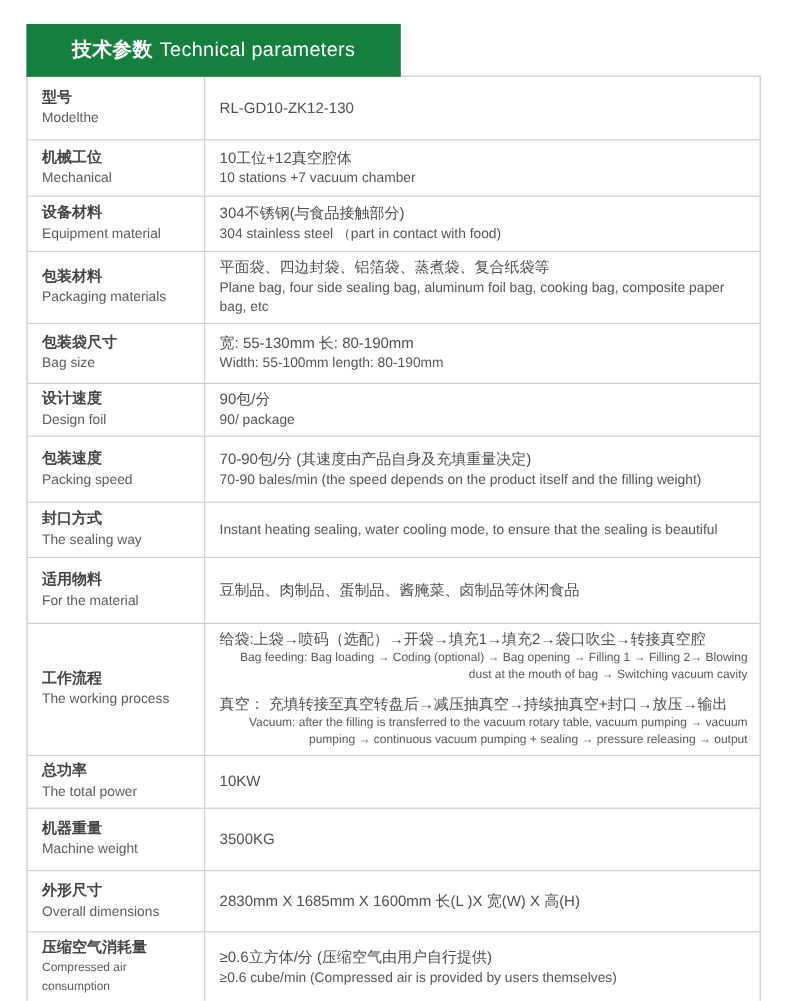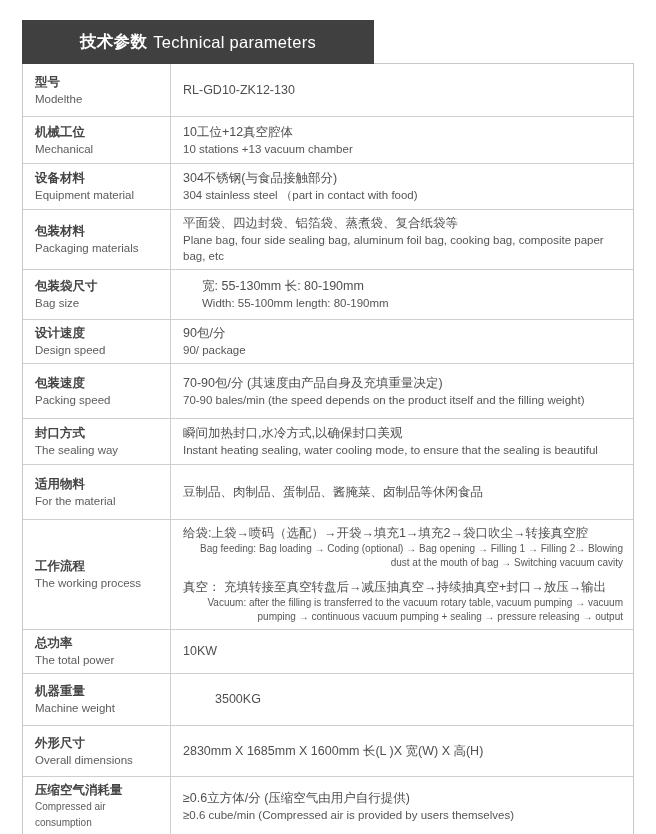--- a/index.html
+++ b/index.html
@@ -8,22 +8,22 @@
     width:656px; height:834px;
     font-family:"Liberation Sans","DejaVu Sans",sans-serif;
     color:#4d4d4d;
     overflow:hidden;
   }
   .page { position:relative; width:656px; height:834px; }
 
   .banner {
     position:relative; z-index:2;
     margin:20px 0 0 22px;
-    width:352px; height:44px;
-    background:#404040;
+    width:312px; height:44px;
+    background:#15803d;
     color:#ffffff;
     display:flex; align-items:center; justify-content:center;
     gap:6px;
     font-size:16.5px;
     letter-spacing:0.3px;
   }
   .banner .t-zh { font-weight:bold; }
   .banner .t-en { font-weight:normal; }
 
   .p-table {
@@ -36,42 +36,42 @@
   .p-row:last-child { border-bottom:none; }
 
   .cell { display:flex; flex-direction:column; justify-content:center; }
   .cell.label {
     width:148px; flex:0 0 148px;
     border-right:1px solid #cfcfcf;
     padding:5px 6px 5px 12px;
   }
   .cell.value { flex:1; padding:5px 10px 5px 12px; }
 
-  .lz { font-size:12.5px; font-weight:bold; color:#454545; line-height:17px; }
+  .lz { font-size:12.5px; font-weight:bold; color:#454545; line-height:17px;font-family:Liberation Mono, monospace; }
   .le { font-size:11.5px; font-weight:normal; color:#5c5c5c; line-height:16px; }
   .le.small { font-size:10px; }
 
   .vz { font-size:12.5px; color:#4f4f4f; line-height:17px; }
   .ve { font-size:11.5px; color:#555555; line-height:16px; }
   .ve-sm { font-size:10px; color:#585858; line-height:14px;text-align:right; }
   .gap-top { margin-top:9px; }
 
   
   .p-table .p-row:nth-child(1)  { min-height:53px; }
   .p-table .p-row:nth-child(2)  { min-height:47px; }
   .p-table .p-row:nth-child(3)  { min-height:46px; }
   .p-table .p-row:nth-child(4)  { min-height:57px; }
-  .p-table .p-row:nth-child(5)  { min-height:50px;gap:19px; }
+  .p-table .p-row:nth-child(5)  { min-height:50px; }
   .p-table .p-row:nth-child(6)  { min-height:44px; }
   .p-table .p-row:nth-child(7)  { min-height:55px; }
   .p-table .p-row:nth-child(8)  { min-height:46px; }
   .p-table .p-row:nth-child(9)  { min-height:55px; }
   .p-table .p-row:nth-child(10) { min-height:101px; }
   .p-table .p-row:nth-child(11) { min-height:43px; }
-  .p-table .p-row:nth-child(12) { min-height:52px;gap:32px; }
+  .p-table .p-row:nth-child(12) { min-height:52px; }
   .p-table .p-row:nth-child(13) { min-height:51px;justify-content:space-between; }
   .p-table .p-row:nth-child(14) { min-height:45px; }
 </style>
 </head>
 <body>
 
 <div class="page">
 
   <div class="banner">
     <span class="t-zh">技术参数</span>
@@ -90,21 +90,21 @@
       </div>
     </div>
 
     <div class="p-row">
       <div class="cell label">
         <div class="lz">机械工位</div>
         <div class="le">Mechanical</div>
       </div>
       <div class="cell value">
         <div class="vz">10工位+12真空腔体</div>
-        <div class="ve">10 stations +13 vacuum chamber</div>
+        <div class="ve">10 stations +7 vacuum chamber</div>
       </div>
     </div>
 
     <div class="p-row">
       <div class="cell label">
         <div class="lz">设备材料</div>
         <div class="le">Equipment material</div>
       </div>
       <div class="cell value">
         <div class="vz">304不锈钢(与食品接触部分)</div>
@@ -130,21 +130,21 @@
       </div>
       <div class="cell value">
         <div class="vz">宽: 55-130mm 长: 80-190mm</div>
         <div class="ve">Width: 55-100mm length: 80-190mm</div>
       </div>
     </div>
 
     <div class="p-row">
       <div class="cell label">
         <div class="lz">设计速度</div>
-        <div class="le">Design speed</div>
+        <div class="le">Design foil</div>
       </div>
       <div class="cell value">
         <div class="vz">90包/分</div>
         <div class="ve">90/ package</div>
       </div>
     </div>
 
     <div class="p-row">
       <div class="cell label">
         <div class="lz">包装速度</div>
@@ -155,21 +155,20 @@
         <div class="ve">70-90 bales/min (the speed depends on the product itself and the filling weight)</div>
       </div>
     </div>
 
     <div class="p-row">
       <div class="cell label">
         <div class="lz">封口方式</div>
         <div class="le">The sealing way</div>
       </div>
       <div class="cell value">
-        <div class="vz">瞬间加热封口,水冷方式,以确保封口美观</div>
         <div class="ve">Instant heating sealing, water cooling mode, to ensure that the sealing is beautiful</div>
       </div>
     </div>
 
     <div class="p-row">
       <div class="cell label">
         <div class="lz">适用物料</div>
         <div class="le">For the material</div>
       </div>
       <div class="cell value">

